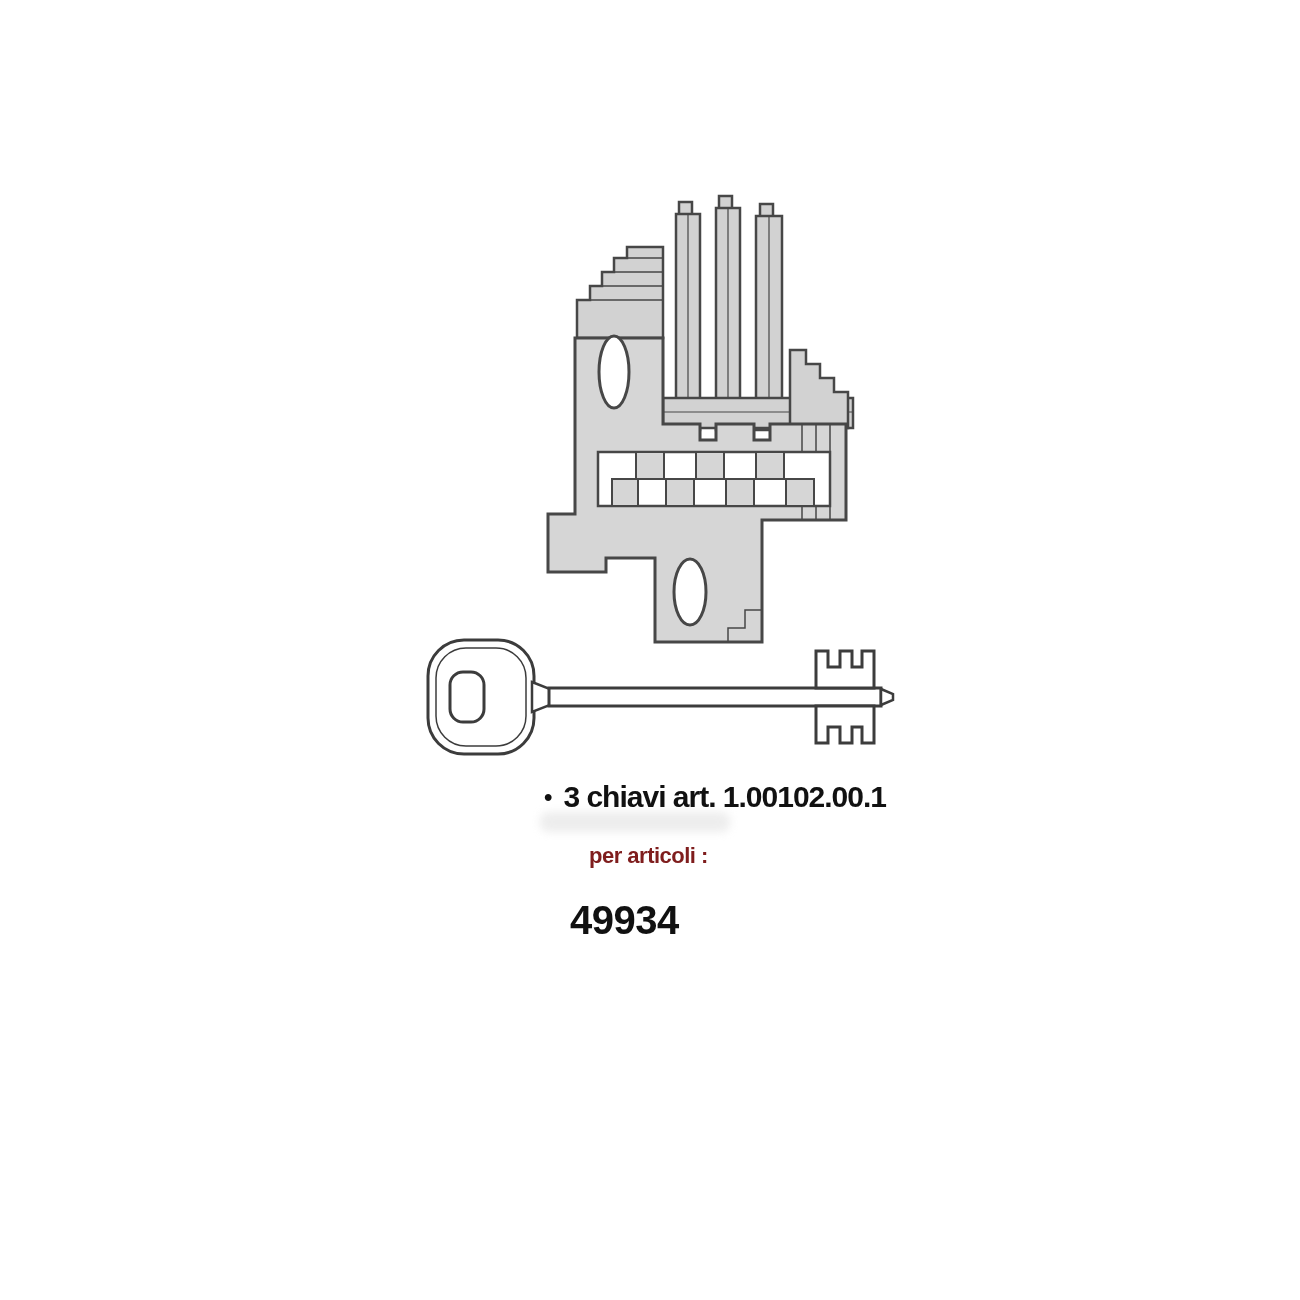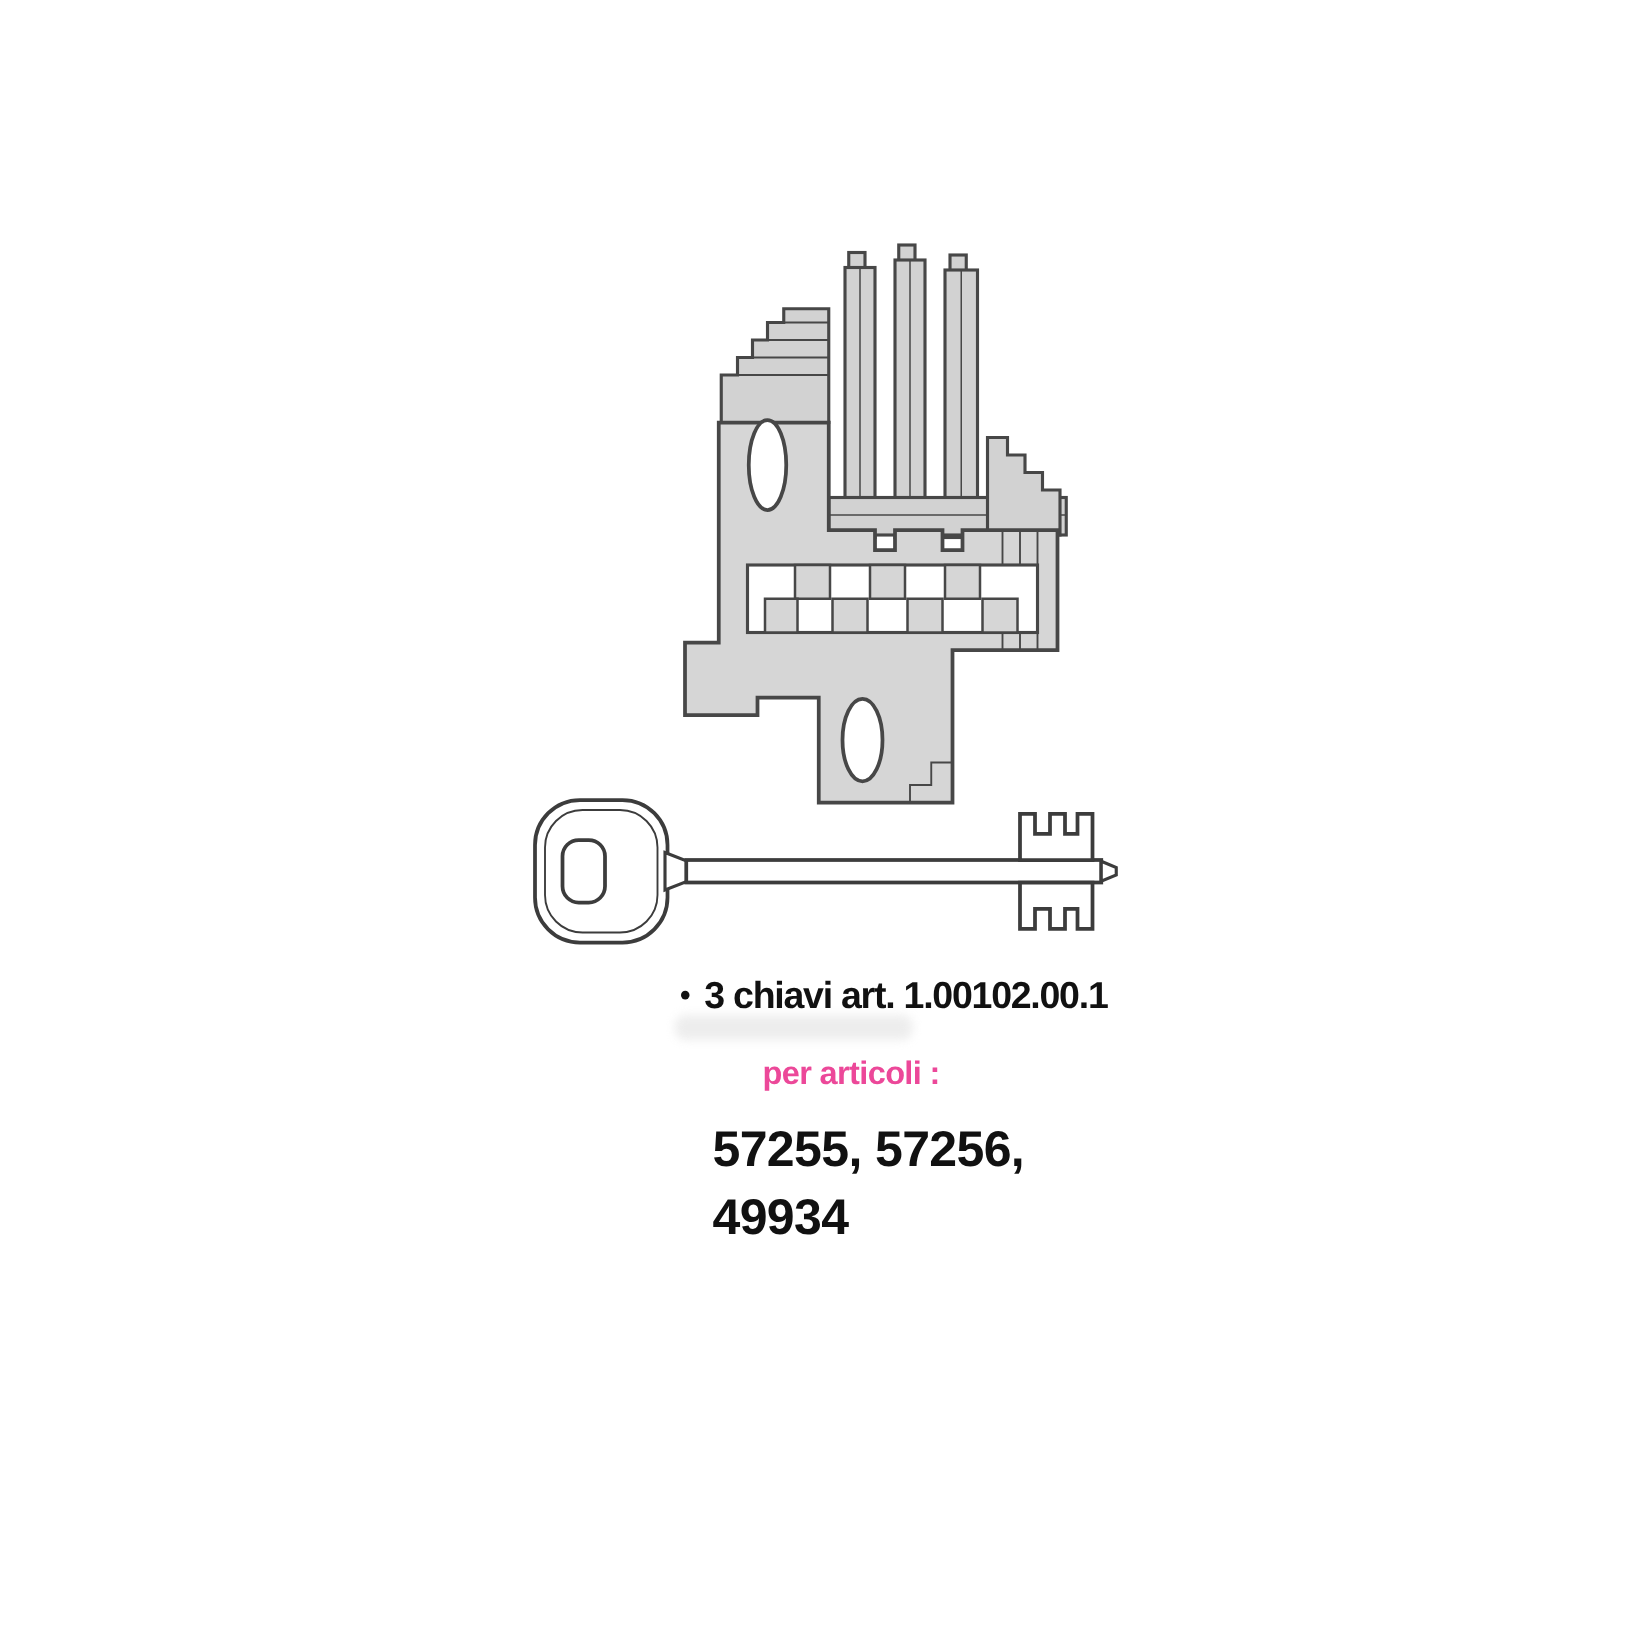--- a/index.html
+++ b/index.html
@@ -18,22 +18,22 @@
     color:#111111;white-space:nowrap;
   }
   .keys-line .bullet{
     font-size:24px;margin-right:11px;line-height:1;letter-spacing:0;
   }
   .ghost-smudge{
     position:absolute;left:540px;top:812px;width:190px;height:20px;
     background:#d8d8d8;opacity:0.45;filter:blur(4px);border-radius:8px;
   }
   .per-articoli{
-    position:absolute;left:610px;top:843px;
-    color:#ec4899;font-weight:bold;font-size:26px;letter-spacing:-0.5px;
+    position:absolute;left:589px;top:843px;
+    color:#7f1d1d;font-weight:bold;font-size:22px;letter-spacing:-0.5px;
     white-space:nowrap;
   }
   .articles{
     position:absolute;left:570px;top:893px;
     font-weight:bold;font-size:40px;line-height:54px;
     color:#111111;letter-spacing:-0.5px;white-space:nowrap;
   }
 </style>
 </head>
 <body>
@@ -111,17 +111,16 @@
   <div class="ghost-smudge"></div>
 
   <div class="keys-line">
     <span class="bullet">•</span>
     <span>3 chiavi art. 1.00102.00.1</span>
   </div>
 
   <div class="per-articoli">per articoli :</div>
 
   <div class="articles">
-    <div>57255, 57256,</div>
     <div>49934</div>
   </div>
 
 </div>
 
 </body></html>

